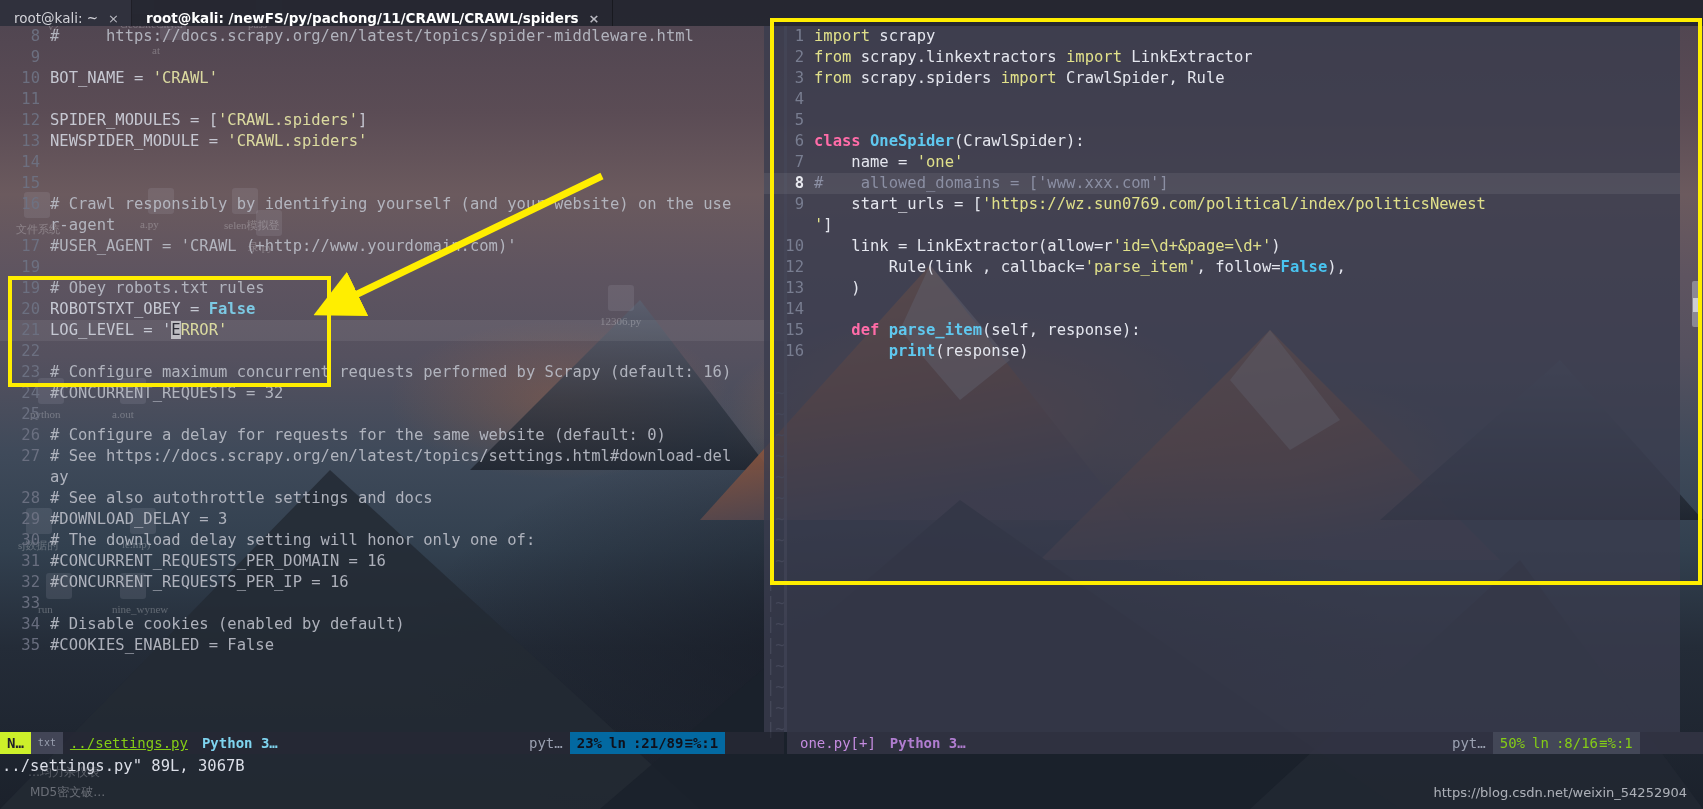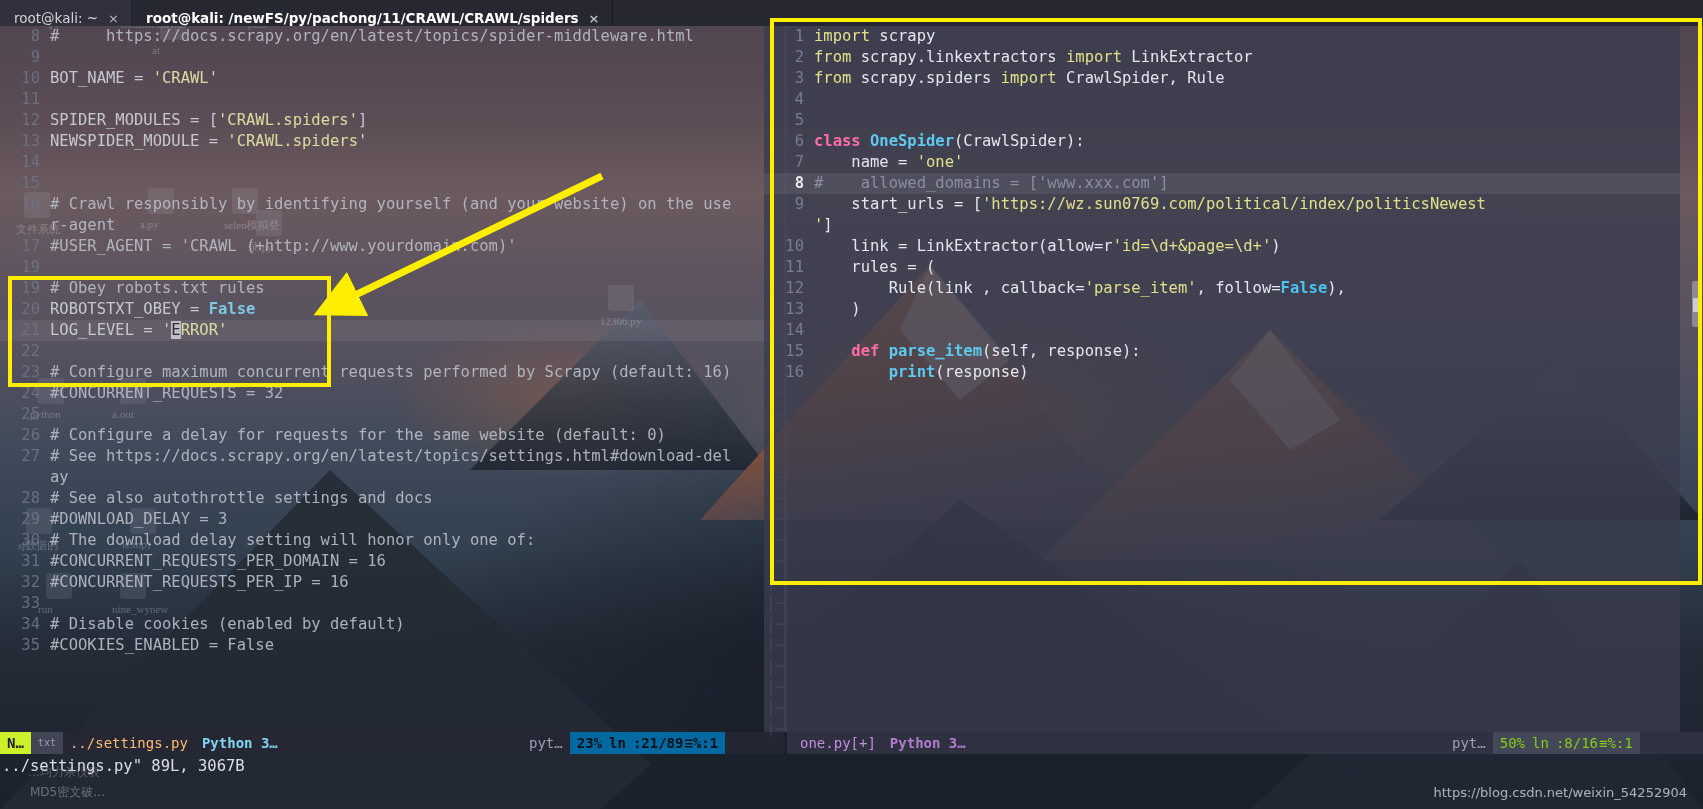--- a/index.html
+++ b/index.html
@@ -91,21 +91,21 @@
   
   #statusline{
     position:absolute;left:0;top:732px;width:1703px;height:22px;
     font-size:14.5px;line-height:22px;white-space:nowrap;
     font-family:"DejaVu Sans Mono","Liberation Mono",monospace;
   }
   .sl{position:absolute;top:0;height:22px;display:flex;align-items:center;}
   .sl .seg{padding:0 7px;height:22px;display:flex;align-items:center;font-size:14px;}
   .seg-mode{background:#cdf02a;color:#20202a;font-weight:bold;}
   .seg-dark{background:rgba(44,46,58,.92);color:#7fd4ef;}
-  .seg-file{color:#fdba74;}
+  .seg-file{color:#84cc16;text-decoration:underline;}
   .seg-yellow{background:#0369a1;color:#10101a;font-weight:bold;}
   .seg-grey{background:rgba(70,73,90,.9);color:#84cc16;}
   .seg-violet{color:#c58ce0;}
   .seg-violet2{color:#b07dd0;}
   .seg-trans{background:transparent;color:#9aa0b0;}
   .bar-l{position:absolute;left:0;top:0;width:784px;height:22px;background:rgba(38,40,52,.88);}
   .bar-r{position:absolute;left:787px;top:0;width:916px;height:22px;background:rgba(52,54,70,.80);}
   .eqico{letter-spacing:-1px;}
 
   
@@ -291,21 +291,20 @@
       <div class="row"><span class="ln">2</span><span class="kwy">from</span><span class="code"> scrapy.linkextractors </span><span class="kwy">import</span><span class="code"> LinkExtractor</span></div>
       <div class="row"><span class="ln">3</span><span class="kwy">from</span><span class="code"> scrapy.spiders </span><span class="kwy">import</span><span class="code"> CrawlSpider, Rule</span></div>
       <div class="row"><span class="ln">4</span></div>
       <div class="row"><span class="ln">5</span></div>
       <div class="row"><span class="ln">6</span><span class="kwp">class</span><span class="kwc"> OneSpider</span><span class="code">(CrawlSpider):</span></div>
       <div class="row"><span class="ln">7</span><span class="code">    name = </span><span class="str">'one'</span></div>
       <div class="row cur"><span class="ln" style="color:#e8e9ef;font-weight:bold">8</span><span class="cmt">#    allowed_domains = ['www.xxx.com']</span></div>
       <div class="row"><span class="ln">9</span><span class="code">    start_urls = [</span><span class="str">'https://wz.sun0769.com/political/index/politicsNewest</span></div>
       <div class="row"><span class="ln"></span><span class="str">'</span><span class="code">]</span></div>
       <div class="row"><span class="ln">10</span><span class="code">    link = LinkExtractor(allow=r</span><span class="str">'id=\d+&amp;page=\d+'</span><span class="code">)</span></div>
-      <div class="row"><span class="ln">11</span><span class="code">    rules = (</span></div>
       <div class="row"><span class="ln">12</span><span class="code">        Rule(link , callback=</span><span class="str">'parse_item'</span><span class="code">, follow=</span><span class="kwb">False</span><span class="code">),</span></div>
       <div class="row"><span class="ln">13</span><span class="code">    )</span></div>
       <div class="row"><span class="ln">14</span></div>
       <div class="row"><span class="ln">15</span><span class="kwp">    def</span><span class="kwc"> parse_item</span><span class="code">(self, response):</span></div>
       <div class="row"><span class="ln">16</span><span class="kwc">        print</span><span class="code">(response)</span></div>
     </div>
 
     <div id="rightScroll"></div>
     <div id="rightScrollTick"></div>
   </div>

